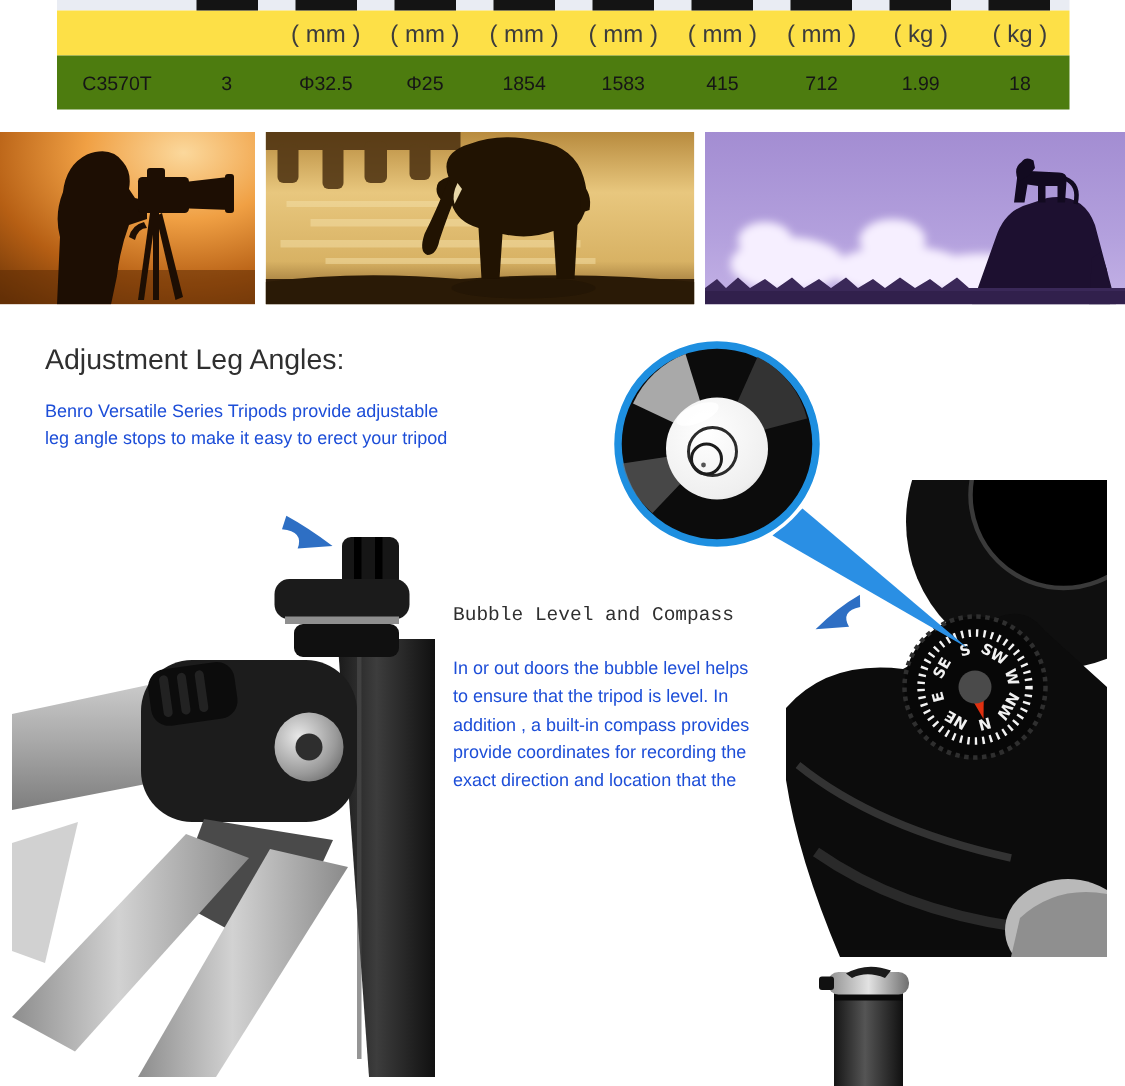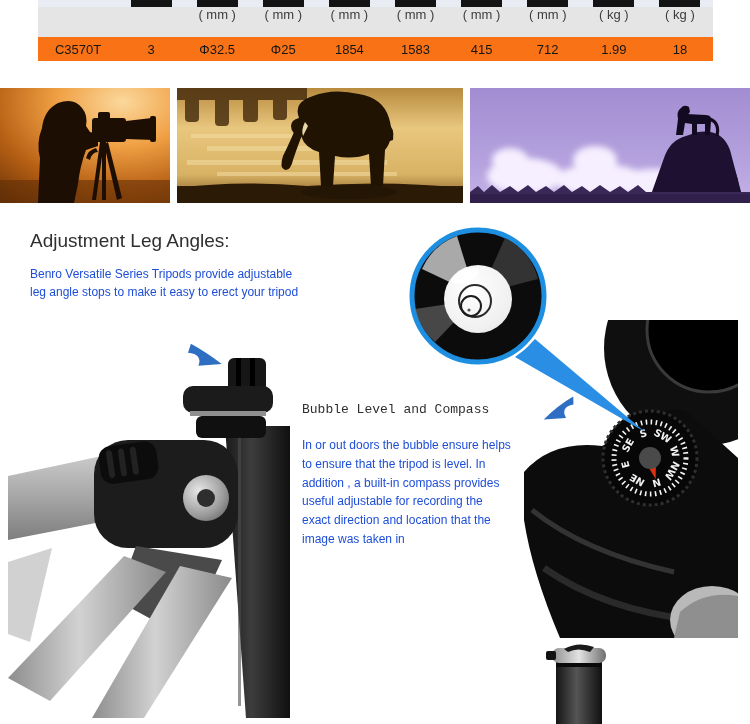--- a/index.html
+++ b/index.html
@@ -9,23 +9,23 @@
     -webkit-font-smoothing:antialiased;
   }
   
   .spec-table{position:absolute;left:38px;top:0;width:675px;}
   .trow{display:flex;}
   .tcell{flex:1;text-align:center;}
   .tcell.model{flex:0 0 80px;}
   .stub-row{height:7px;background:#e9ecf3;}
   .stub-row .stub{height:7px;width:62%;margin:0 auto;background:#141414;}
   .stub-row .tcell.model .stub{visibility:hidden;}
-  .units-row{height:26px;padding-bottom:4px;
-    font-size:13px;color:#3c3c3c;background:#e5e5e5;}
-  .values-row{height:24px;align-items:center;background:#f97316;
+  .units-row{height:26px;align-items:flex-end;padding-bottom:4px;
+    font-size:16px;color:#3c3c3c;background:#fde047;}
+  .values-row{height:36px;align-items:center;background:#4d7c0f;
     font-size:13px;color:#161616;}
   
   .banner{position:absolute;left:0;top:88px;width:750px;height:115px;display:flex;}
   .banner .shot{height:115px;position:relative;overflow:hidden;}
   .banner .gap{width:7px;height:115px;background:#fff;flex:0 0 7px;}
   .shot svg{display:block;}
   
   .h1{position:absolute;color:#2f2f2f;font-weight:400;}
   #leg-title{left:30px;top:230px;font-size:19px;}
   #bubble-title{left:302px;top:402px;font-size:13px;font-family:Liberation Mono, monospace;}
@@ -207,26 +207,25 @@
 
 <svg class="fig" id="arrow1" width="36" height="30" viewBox="0 0 36 30">
   <path d="M8,1 Q20,12 33,28 L10,24 Q17,14 3,9 Z" fill="#2e6fc4" transform="rotate(-14 18 15)"></path>
 </svg>
 
 <div class="h1" id="bubble-title">Bubble Level and Compass</div>
 <svg class="fig" id="arrow2" width="32" height="28" viewBox="0 0 32 28">
   <path d="M30,1 Q16,11 3,27 L25,23 Q18,13 31,9 Z" fill="#2e6fc4" transform="rotate(6 16 14)"></path>
 </svg>
 <div class="bluepara" id="bubble-text">
-  <div>In or out doors the bubble ensure helps</div>
+  <div>In or out doors the bubble level helps</div>
   <div>to ensure that the tripod is level. In</div>
   <div>addition , a built-in compass provides</div>
-  <div>useful adjustable for recording the</div>
+  <div>provide coordinates for recording the</div>
   <div>exact direction and location that the</div>
-  <div>image was taken in</div>
 </div>
 
 <svg class="fig" id="magnifier" width="245" height="212" viewBox="0 0 245 212">
   <defs>
     <radialGradient id="vial" cx="0.4" cy="0.35" r="0.9">
       <stop offset="0" stop-color="#ffffff"></stop>
         <stop offset="0.7" stop-color="#efefef"></stop>
       <stop offset="1" stop-color="#cfcfcf"></stop>
     </radialGradient>
   </defs>

